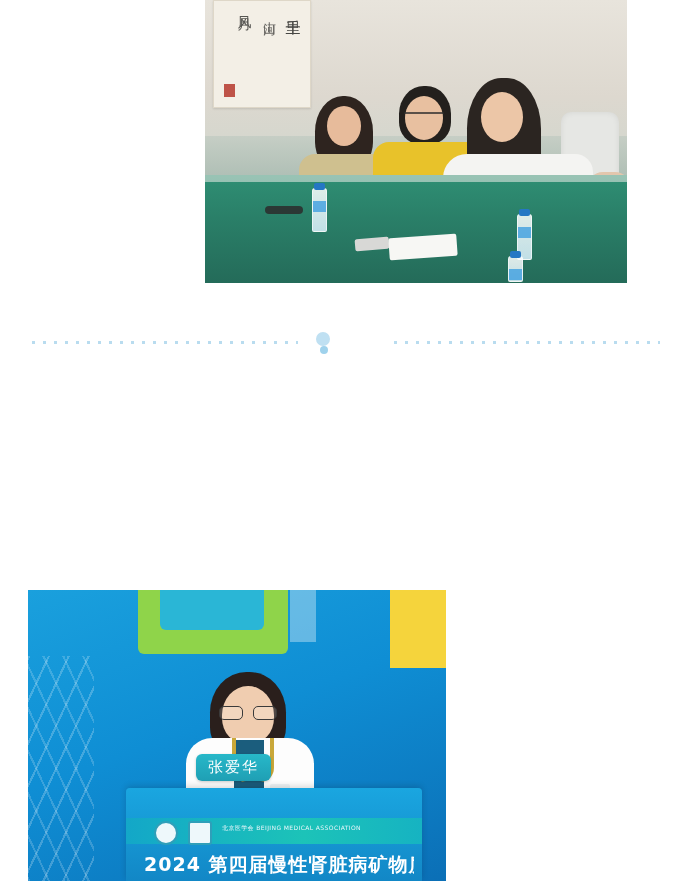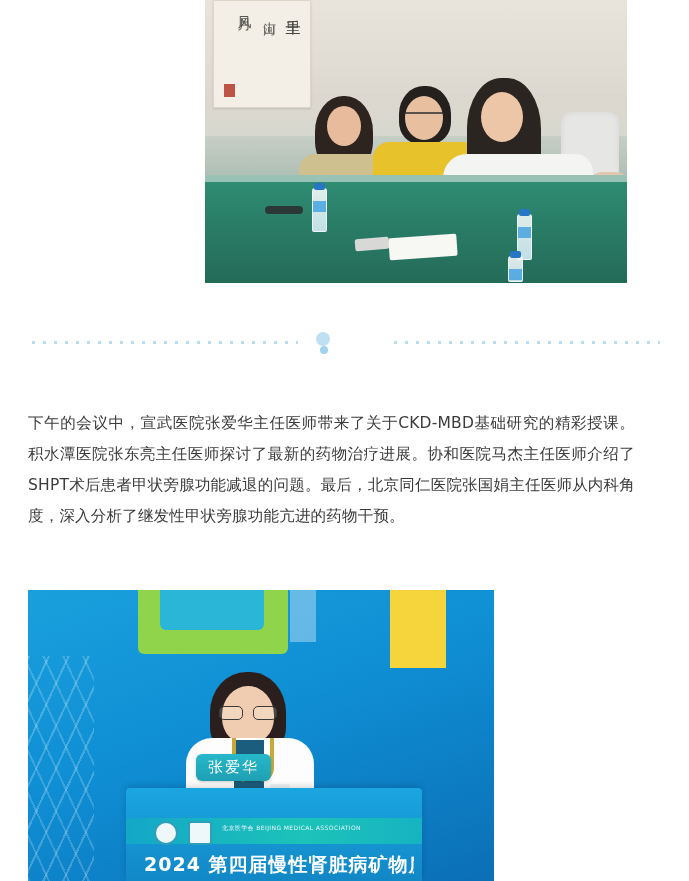--- a/index.html
+++ b/index.html
@@ -195,21 +195,20 @@
     letter-spacing: 0.2px;
   }
 
   
   .photo-bottom {
     position: absolute;
     left: 28px; top: 590px;
     width: 418px; height: 291px;
     overflow: hidden;
     background: #0f8fd6;
-    padding-left: 48px;
   }
   .pb-bg {
     position: absolute; inset: 0;
     background: linear-gradient(160deg, #1aa0dd 0%, #0f8ed4 45%, #0b6fb6 100%);
   }
   .pb-green {
     position: absolute; left: 110px; top: 0; width: 150px; height: 64px;
     background: #8fd44a; border-radius: 0 0 6px 6px;
   }
   .pb-green-in {
@@ -370,21 +369,20 @@
     <div class="paper"></div>
   </div>
 
   <div class="divider">
     <div class="dots-left"></div>
     <div class="dots-right"></div>
   </div>
   <div class="dot-center"></div>
   <div class="dot-center2"></div>
 
-  <p class="paragraph">下午的会议中，宣武医院张爱华主任医师带来了关于CKD-MBD基础研究的精彩授课。积水潭医院张东亮主任医师探讨了最新的药物治疗进展。协和医院马杰主任医师介绍了SHPT术后患者甲状旁腺功能减退的问题。最后，北京同仁医院张国娟主任医师从内科角度，深入分析了继发性甲状旁腺功能亢进的药物干预。</p>
 
   <div class="photo-bottom">
     <div class="pb-bg"></div>
     <div class="pb-green"></div>
     <div class="pb-green-in"></div>
     <div class="pb-light"></div>
     <div class="pb-yellow"></div>
     <div class="pb-truss"></div>
 
     <div class="pb-speaker">

